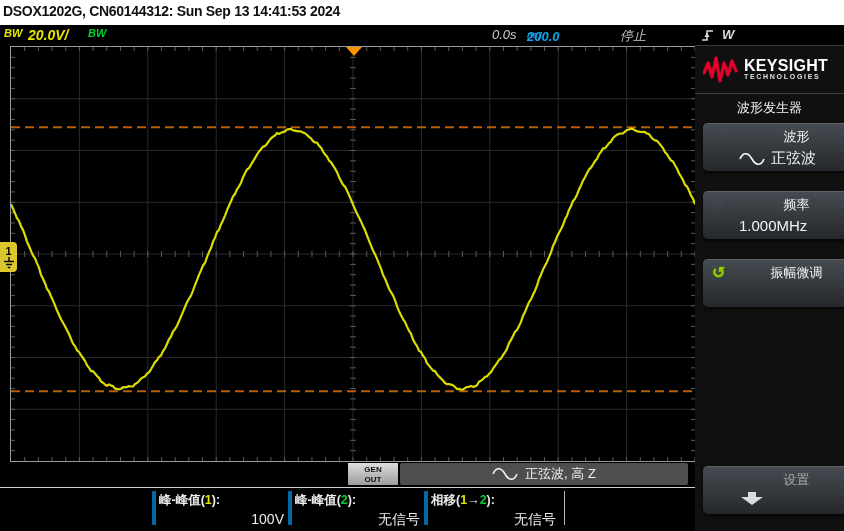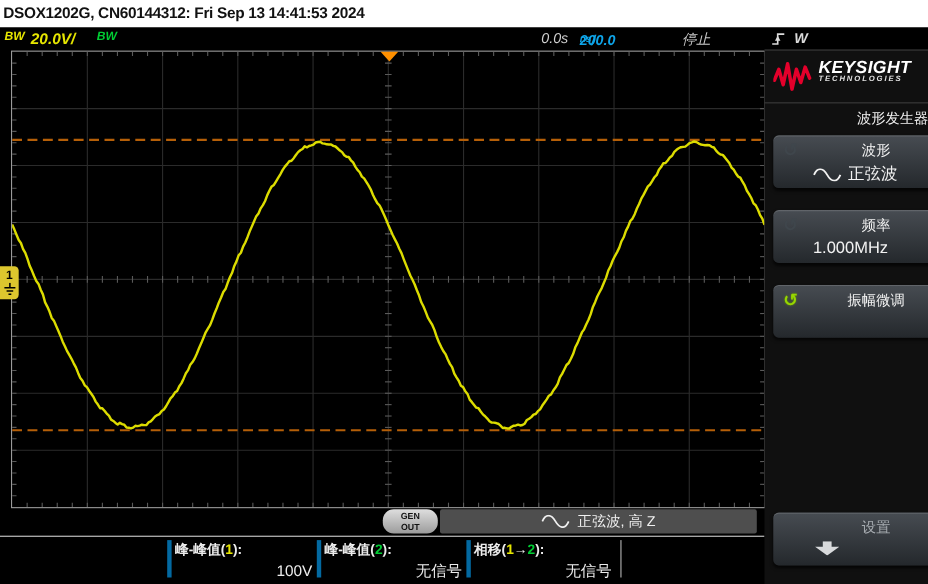--- a/index.html
+++ b/index.html
@@ -31,63 +31,63 @@
   .trig-marker{position:absolute;left:346px;top:47px;width:0;height:0;
                border-left:8px solid transparent;border-right:8px solid transparent;
                border-top:9px solid #ff9000;}
   .ch-badge{position:absolute;left:0;top:242px;width:17px;height:30px;background:#dcc62e;
             border-radius:0 4px 4px 0;display:flex;flex-direction:column;align-items:center;
             justify-content:center;gap:1px;}
   .ch-badge .chnum{font-size:11px;font-weight:700;color:#000;line-height:10px;}
 
   
   .genout-btn{position:absolute;left:348px;top:463px;width:50px;height:22px;
-              background:linear-gradient(#dedede,#9c9c9c);border-radius:10px;color:#111;
+              background:linear-gradient(#dedede,#9c9c9c);border-radius:0;color:#111;
               font-size:8px;font-weight:700;text-align:center;line-height:10px;padding-top:2px;
               box-sizing:border-box;}
   .wg-bar{position:absolute;left:400px;top:463px;width:288px;height:22px;background:#4e4e4e;
           border-radius:2px;display:flex;align-items:center;justify-content:center;gap:7px;
           color:#f0f0f0;font-size:13px;}
 
   
   .meas-topline{position:absolute;left:0;top:487px;width:695px;height:1px;background:#cfcfcf;}
   .mcell{position:absolute;top:491px;width:136px;height:34px;border-left:4px solid #0369a1;
          color:#ececec;}
   .mcell.last{border-right:1px solid #b5b5b5;}
   .mlabel{font-size:12.5px;font-weight:600;padding:1px 0 0 3px;white-space:nowrap;}
   .mvalue{font-size:14px;text-align:right;padding:2px 8px 0 0;}
   .c1{color:#e6e600;}
   .c2{color:#00cc33;}
 
   
   .panel{position:absolute;left:695px;top:45px;width:149px;height:486px;background:#101010;
          border-top:1px solid #3a3a3a;}
-  .logo{position:absolute;left:8px;top:8px;display:flex;gap:5px;font-style:italic;}
+  .logo{position:absolute;left:8px;top:8px;display:flex;align-items:center;gap:5px;}
   .brand1{font-size:16px;font-weight:700;color:#fff;letter-spacing:0.3px;line-height:15px;}
   .brand2{font-size:7px;font-weight:700;color:#e0e0e0;letter-spacing:1.7px;line-height:8px;}
   .logo-sep{position:absolute;left:0;top:47px;width:149px;height:1px;background:#3d3d3d;}
-  .panel-title{position:absolute;left:0;top:53px;width:149px;text-align:right;color:#f0f0f0;
+  .panel-title{position:absolute;left:0;top:53px;width:149px;text-align:center;color:#f0f0f0;
                font-size:13px;}
   .pbtn{position:absolute;left:8px;width:115px;height:48px;border-radius:5px;
         background:linear-gradient(#474c52,#24282c);
         box-shadow:inset 0 1px 0 rgba(255,255,255,.14), 0 2px 3px rgba(0,0,0,.7);
         color:#f2f2f2;text-align:center;padding-left:36px;}
   .pbtn .knob{position:absolute;left:9px;top:4px;font-size:16px;font-weight:700;color:#3f464c;}
   .pbtn .knob.active{color:#96d600;text-shadow:0 0 2px #6a9a00;}
   .pbtn-l1{font-size:13px;padding-top:5px;}
   .pbtn-l2{font-size:15px;padding-top:3px;display:flex;align-items:center;gap:6px;}
   .pbtn-l1.dim{color:#a7acb1;}
 </style>
 </head>
 <body>
 
 <div id="screen">
 
   <div class="titlebar">
-    <div class="ttext">DSOX1202G, CN60144312: Fri Sep 13 14:41:53 2024</div>
+    <div class="ttext">DSOX1202G, CN60144312: Sun Sep 13 14:41:53 2024</div>
   </div>
 
   <div class="statusbar">
     <span class="s-bw1">BW</span>
     <span class="s-scale">20.0V/</span>
     <span class="s-bw2">BW</span>
     <span class="s-delay">0.0s</span>
     <span class="s-tb"><span>200.0</span><span class="tb-unit">ns</span><span>/</span></span>
     <span class="s-run">停止</span>
     <svg class="s-trig-icon" width="14" height="14" viewBox="0 0 14 14">

